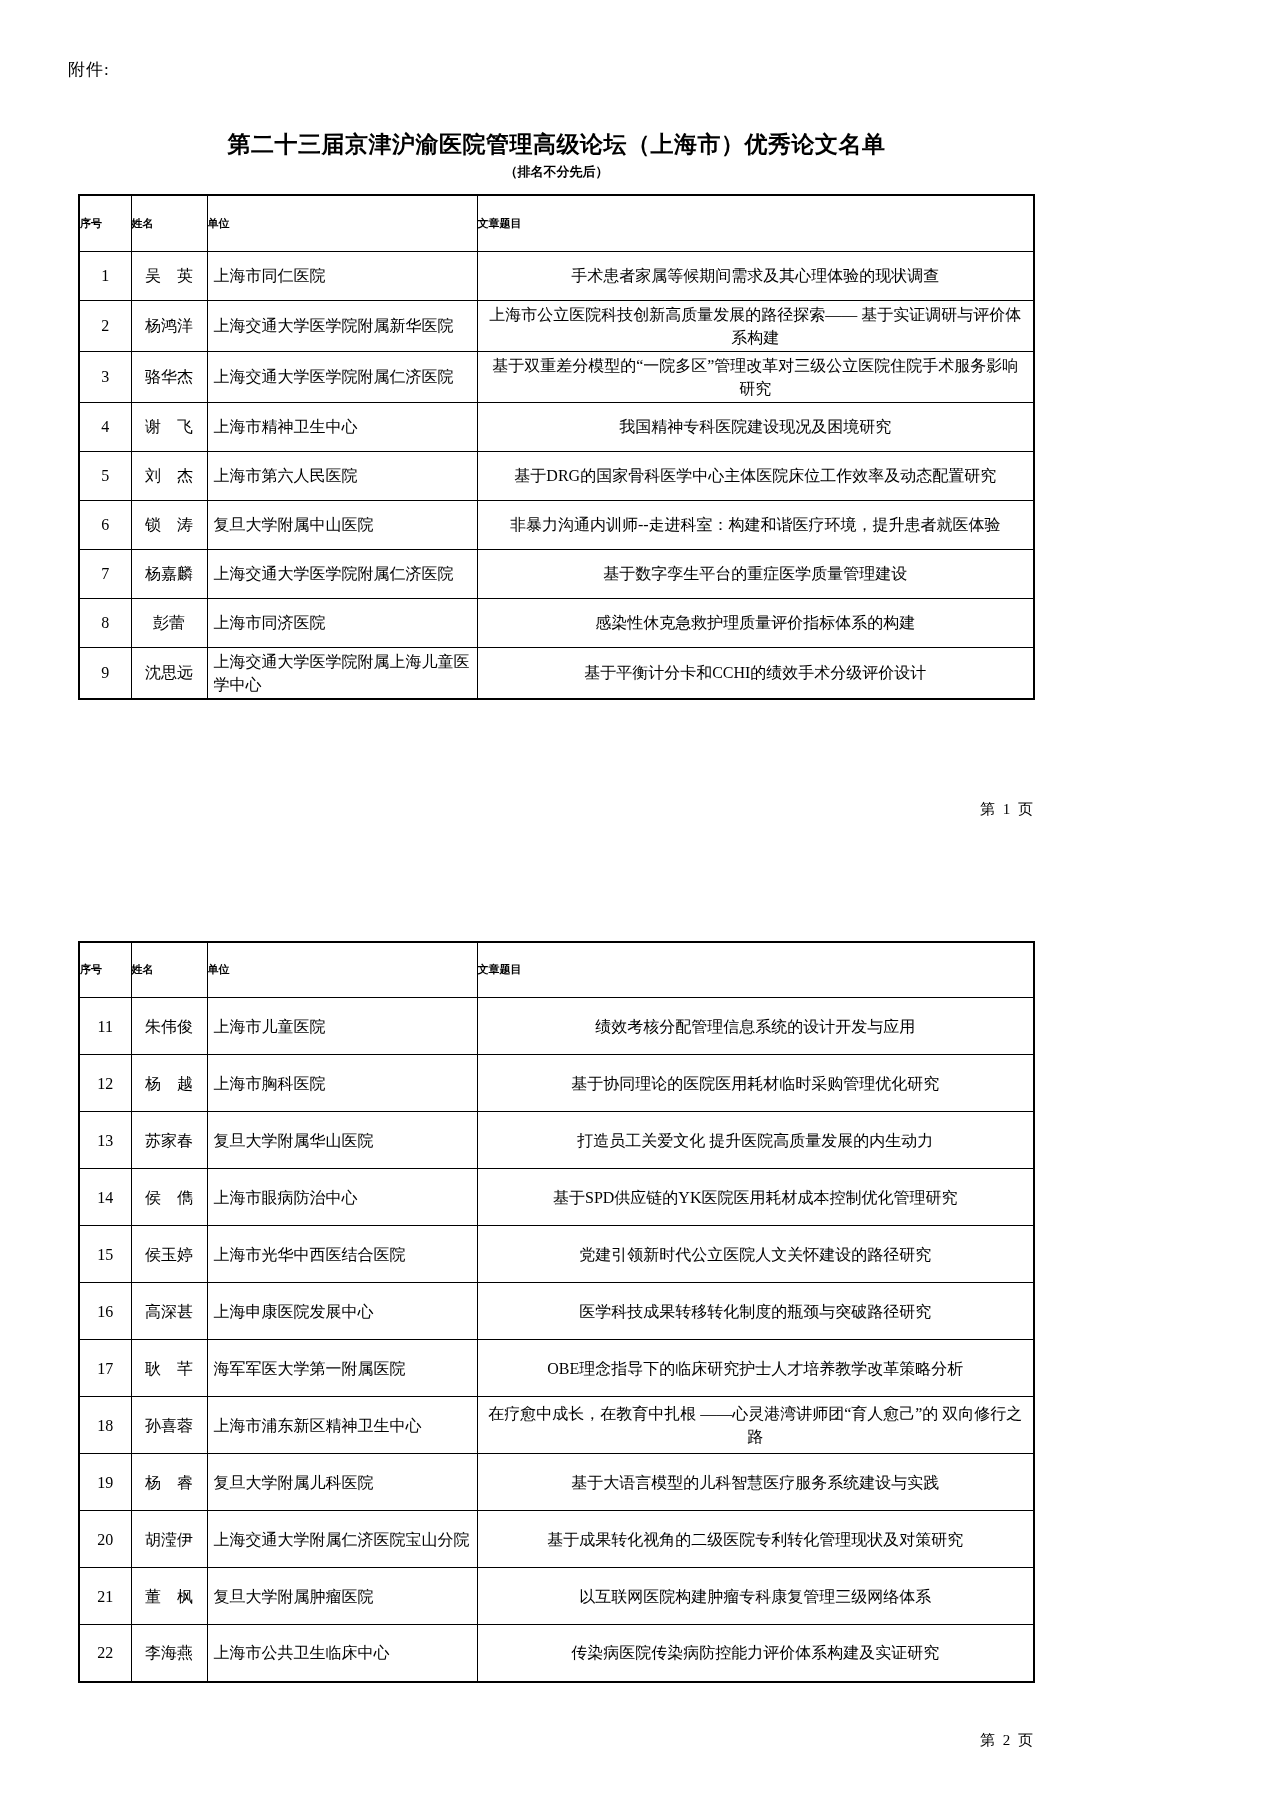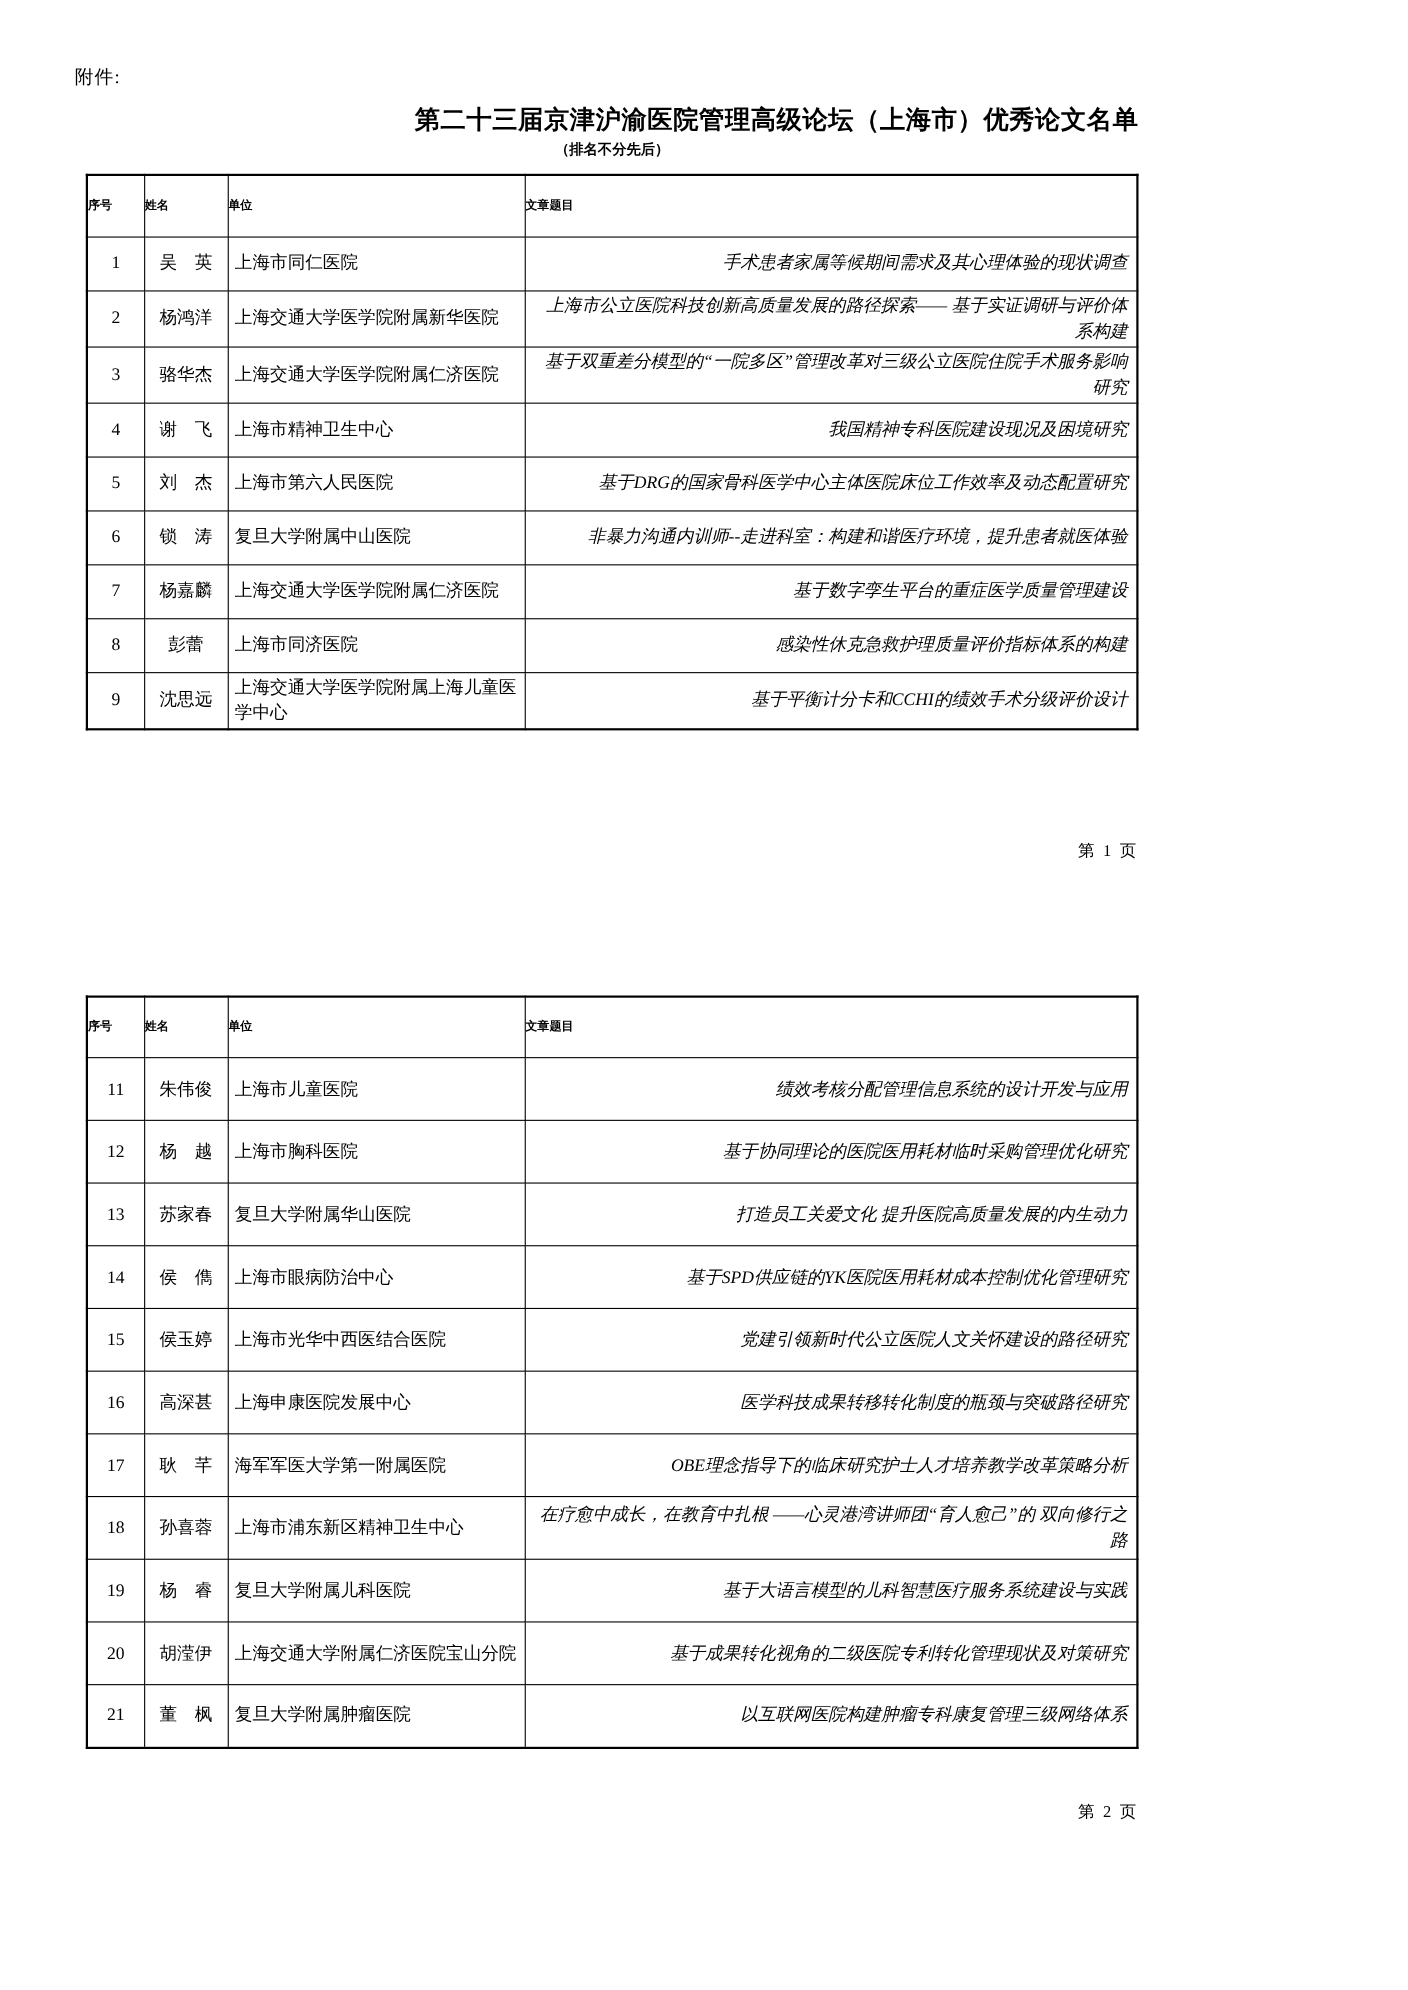--- a/index.html
+++ b/index.html
@@ -19,25 +19,26 @@
     letter-spacing: 1px;
   }
 
   .sheet {
     width: 957px;
     margin-left: 78px;
     padding-top: 93px;
   }
 
   .doc-title {
-    text-align: right;
+    text-align: center;
     font-family: "Liberation Sans", "DejaVu Sans", sans-serif;
     font-weight: bold;
     font-size: 23px;
     letter-spacing: 0.5px;
+    margin-top: 36px;
   }
   .doc-subtitle {
     text-align: center;
     font-family: Liberation Mono, monospace;
     font-weight: bold;
     font-size: 13px;
     margin-top: 3px;
   }
 
   table.papers {
@@ -63,21 +64,21 @@
   col.c-name { width: 76px; }
   col.c-unit { width: 270px; }
   col.c-title{ width: auto; }
 
   #table-page-1 td { height: 49px; }
   #table-page-2 td { height: 57px; }
 
   td.seq-col   { text-align: center; padding: 2px 2px; }
   td.name-col  { text-align: center; padding: 2px 2px; }
   td.unit-col  { text-align: left; padding: 2px 6px; }
-  td.title-col { text-align: right; padding: 2px 8px; font-style: italic; }
+  td.title-col { text-align: center; padding: 2px 8px; }
 
   .table-1 { margin-top: 13px; }
   .page-footer {
     text-align: right;
     font-size: 15px;
     letter-spacing: 2px;
   }
   .footer-1 { margin-top: 100px; }
   .table-2 { margin-top: 122px; }
   .footer-2 { margin-top: 48px; }
@@ -242,18 +243,24 @@
           <td class="name-col">胡滢伊</td>
           <td class="unit-col">上海交通大学附属仁济医院宝山分院</td>
           <td class="title-col">基于成果转化视角的二级医院专利转化管理现状及对策研究</td>
         </tr>
         <tr>
           <td class="seq-col">21</td>
           <td class="name-col">董　枫</td>
           <td class="unit-col">复旦大学附属肿瘤医院</td>
           <td class="title-col">以互联网医院构建肿瘤专科康复管理三级网络体系</td>
         </tr>
+        <tr>
+          <td class="seq-col">22</td>
+          <td class="name-col">李海燕</td>
+          <td class="unit-col">上海市公共卫生临床中心</td>
+          <td class="title-col">传染病医院传染病防控能力评价体系构建及实证研究</td>
+        </tr>
       </tbody>
   </table>
 
   <div class="page-footer footer-2">第 2 页</div>
 
 </div>
 
 </body></html>

